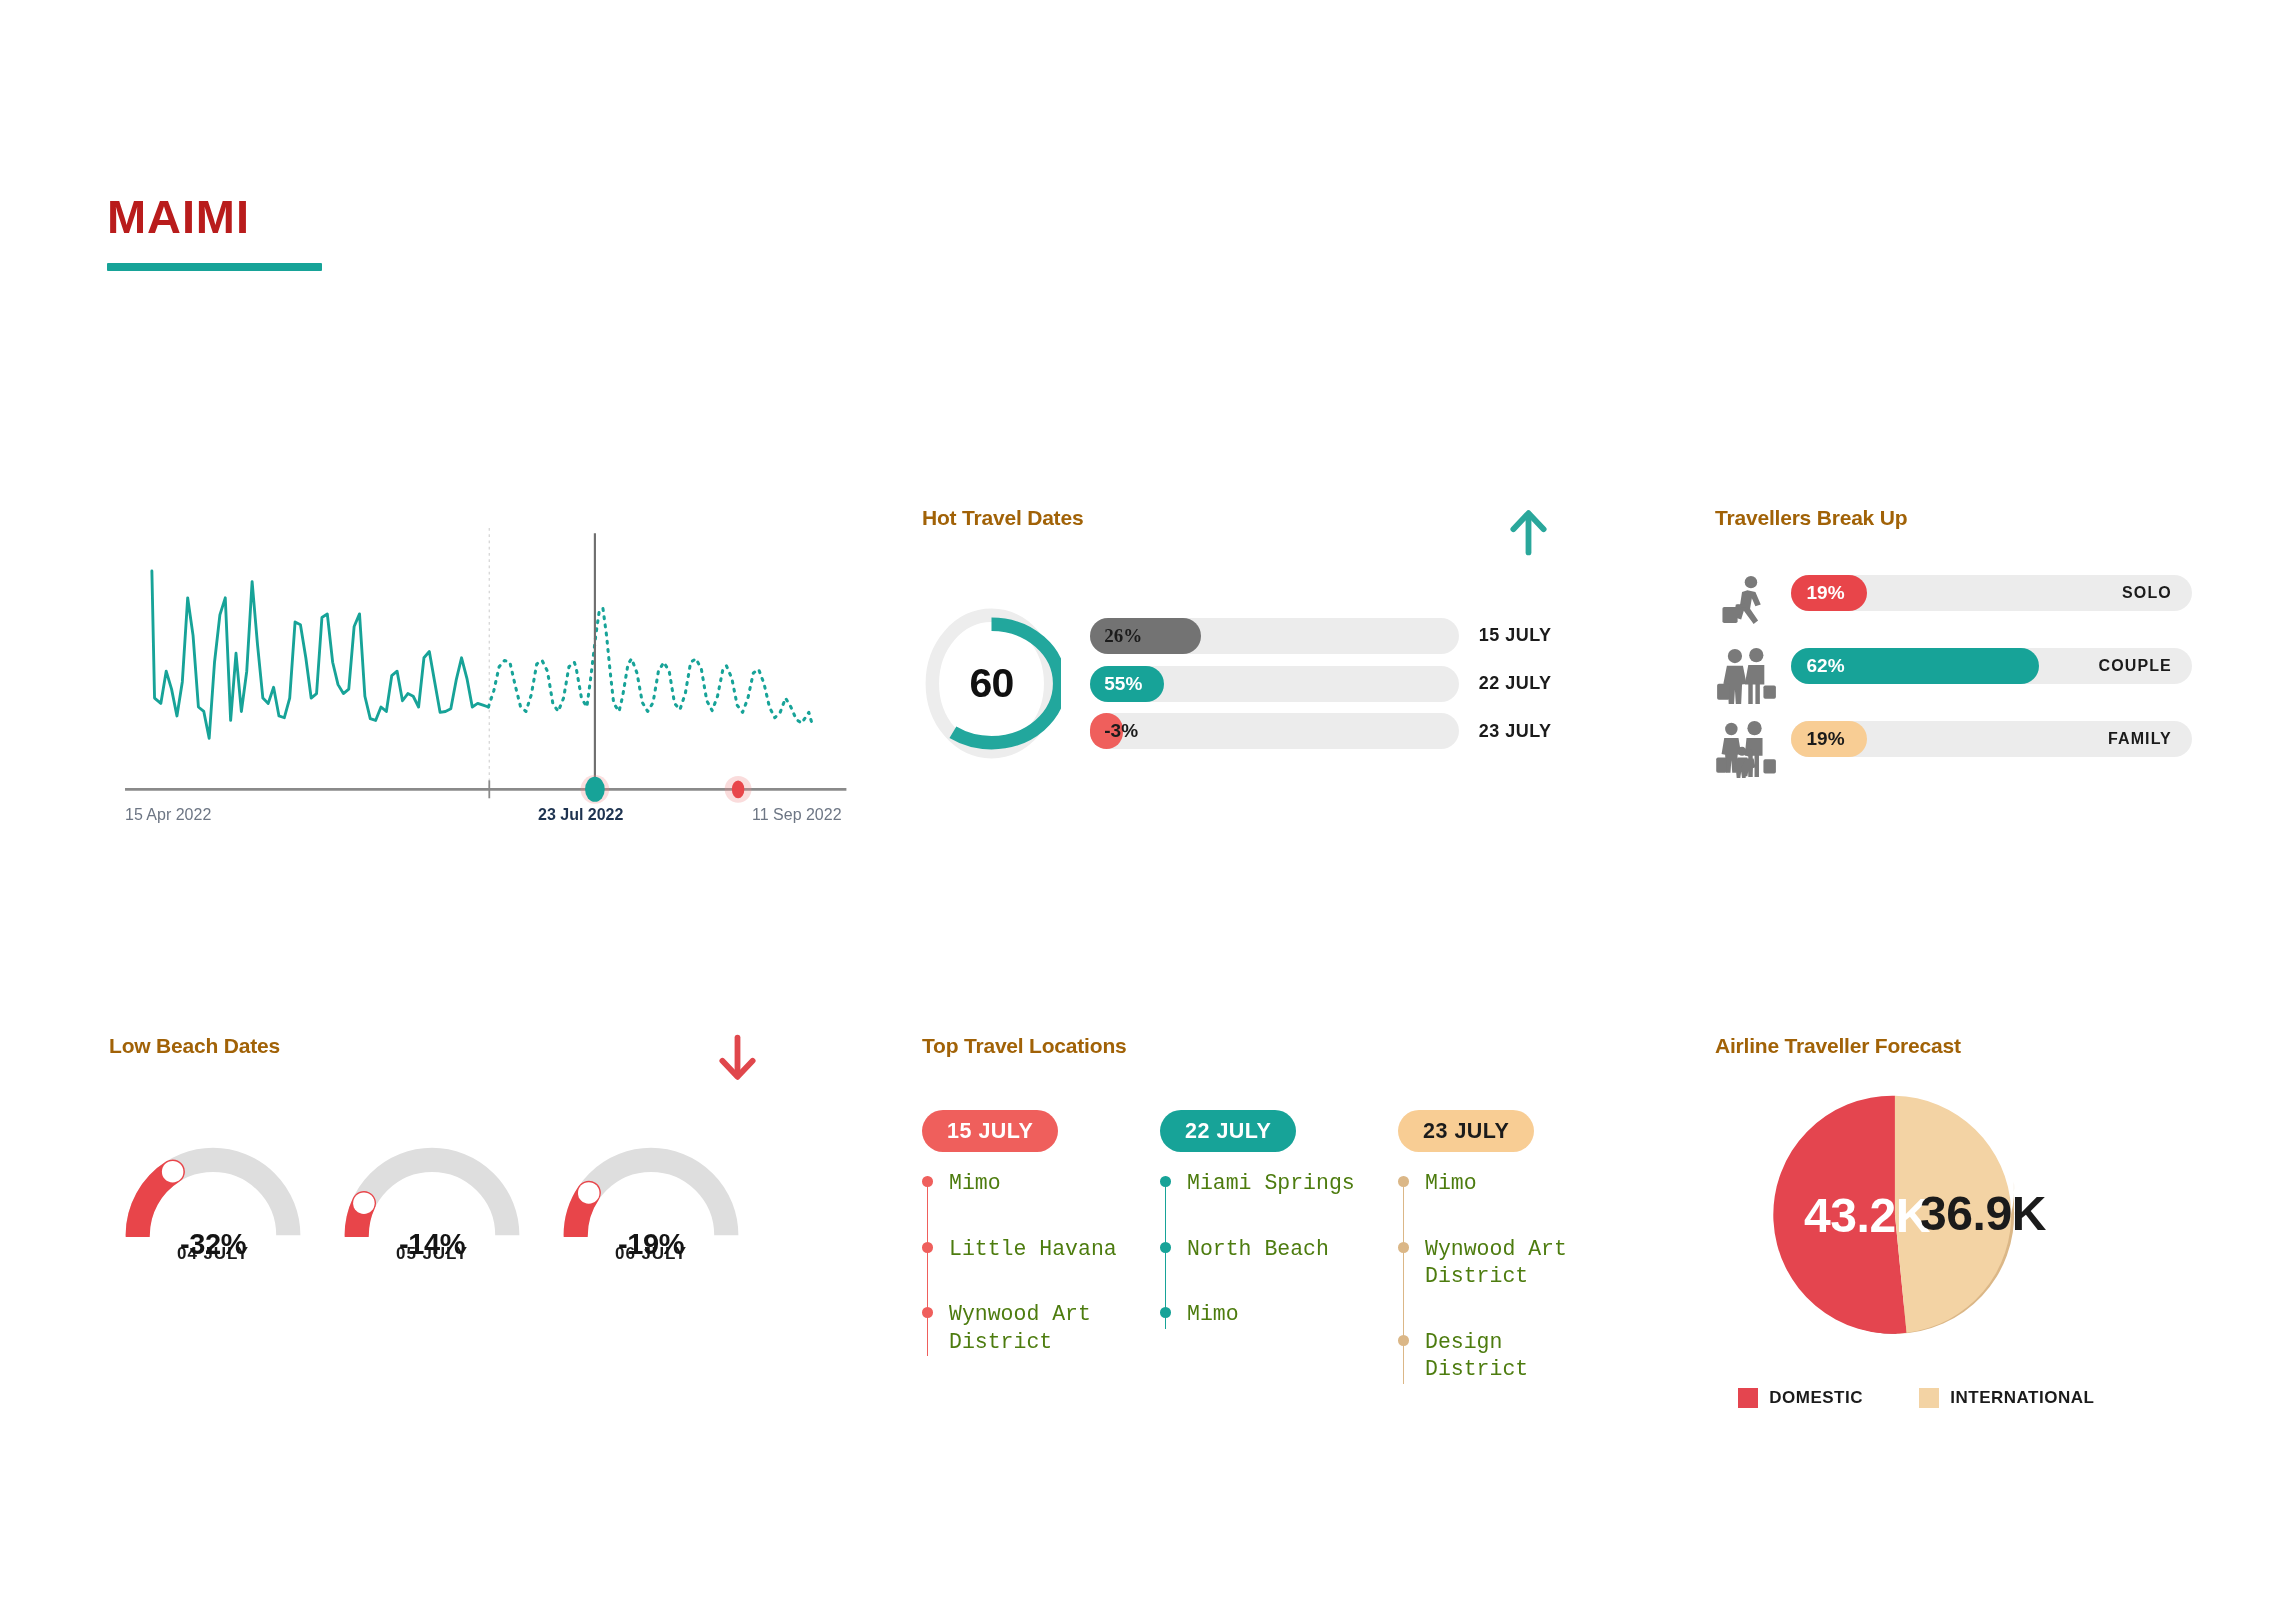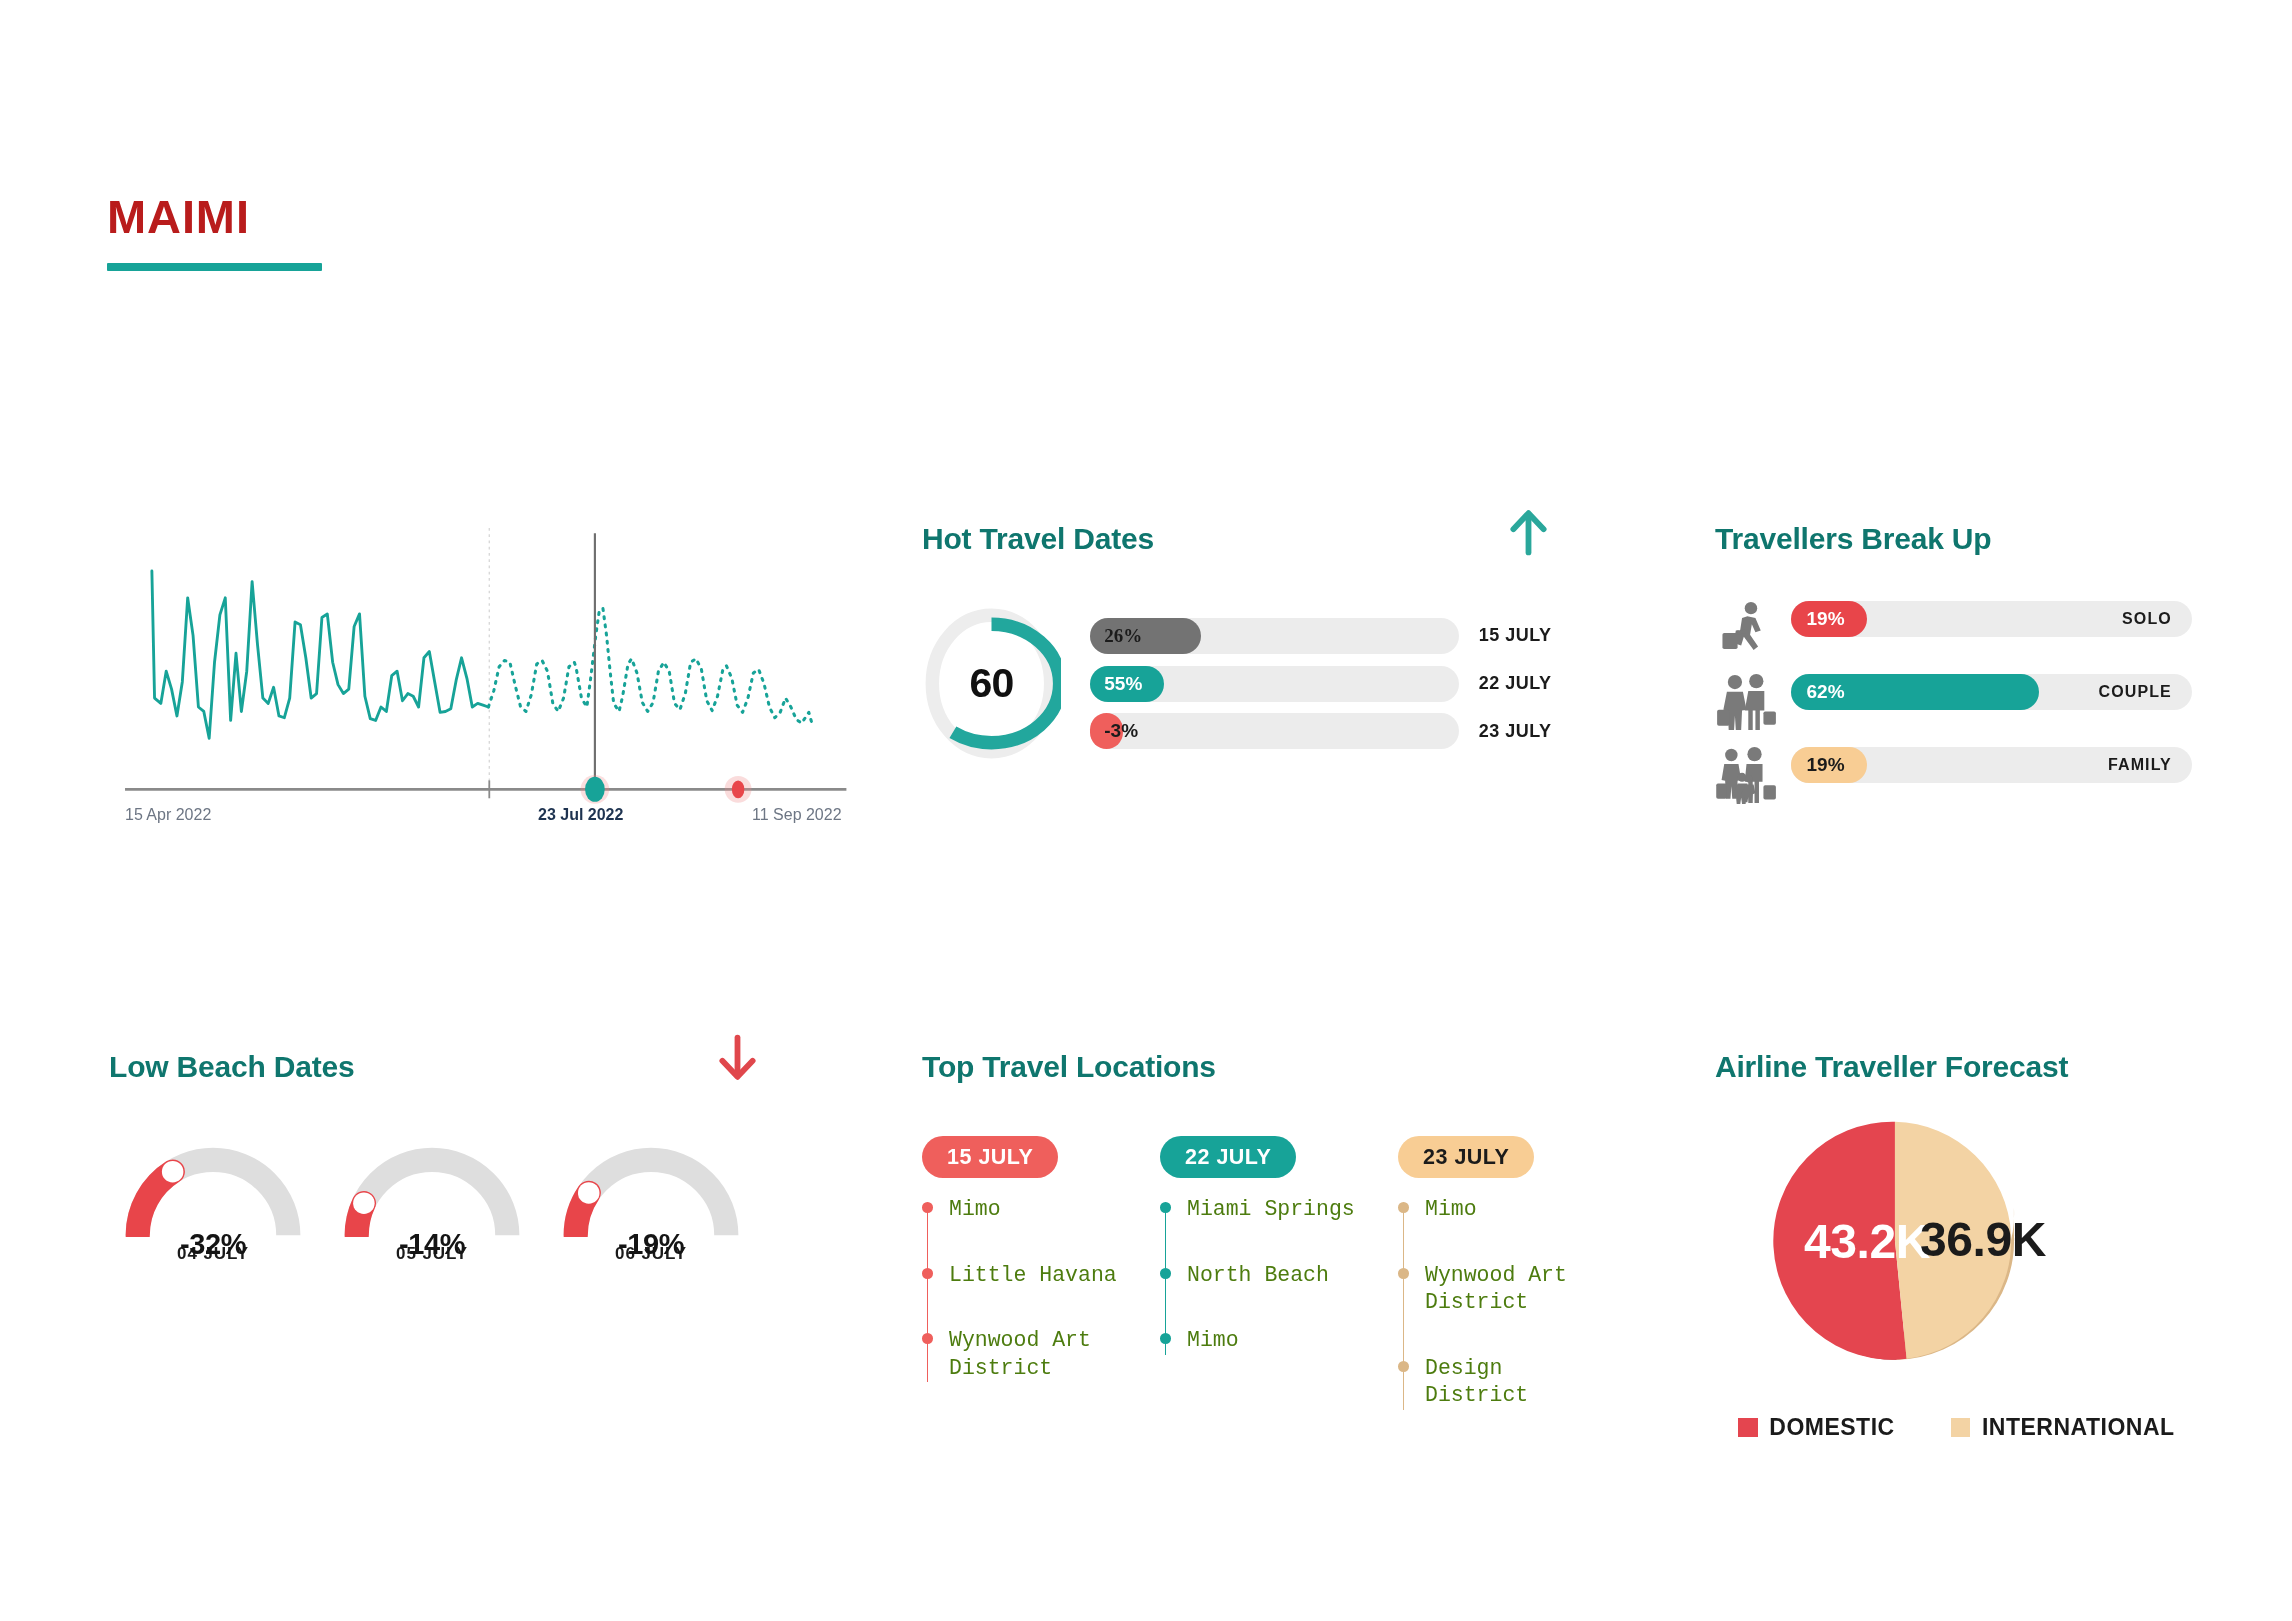--- a/index.html
+++ b/index.html
@@ -17,22 +17,22 @@
     font-size: 47px; font-weight: 700; letter-spacing: 0.9px;
     color: #b91c1c; line-height: 1;
   }
   .title-rule {
     margin-top: 23px; width: 215px; height: 8px;
     background: #17a398; border-radius: 0.9px;
   }
 
   
   .sec-title {
-    font-size: 30px; font-weight: 700; color: #0f766e;
-    letter-spacing: -0.2px; white-space: nowrap; margin-top: 16px;
+    font-size: 21px; font-weight: 700; color: #a16207;
+    letter-spacing: -0.2px; white-space: nowrap;
   }
 
   
   .trend { position: absolute; left: 125px; top: 528px; width: 725px; height: 358px; }
   .trend svg { display: block; }
   .trend-axis-label {
     position: absolute; font-size: 16px; color: #6d7684; white-space: nowrap;
   }
   .trend-axis-label.active { color: #1e3350; font-weight: 700; }
 
@@ -118,21 +118,21 @@
 
   
   .air { position: absolute; left: 1715px; top: 1034px; width: 537px; }
   .pie-wrap { margin-top: 36px; margin-left: 43px; width: 322px; height: 269px; position: relative; }
   .pie-wrap svg { display: block; }
   .pie-lbl { position: absolute; font-weight: 700; font-size: 48px; letter-spacing: -0.4px; margin-left: 12px; }
   .legend { margin-top: 25px; margin-left: 23px; display: flex; gap: 56px; }
   .legend-item { display: flex; align-items: center; gap: 11.6px; }
   .swatch { width: 19.7px; height: 19.7px; }
   .legend-label {
-    font-size: 23px; font-weight: 700; color: #1b1b1b; letter-spacing: 0.5px; white-space: nowrap;
+    font-size: 17px; font-weight: 700; color: #1b1b1b; letter-spacing: 0.5px; white-space: nowrap;
   }
 </style>
 </head>
 <body>
 
 <div class="page">
 
   <div class="title-block">
     <div class="title-text">MAIMI</div>
     <div class="title-rule" style="background: rgb(23, 163, 152);"></div>

